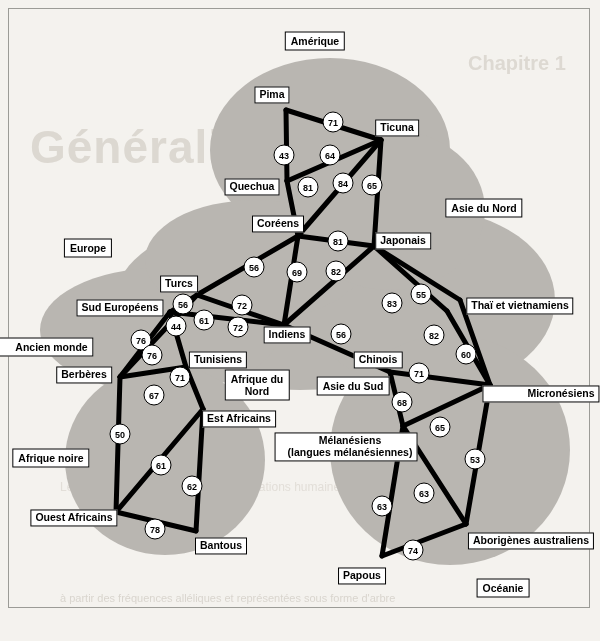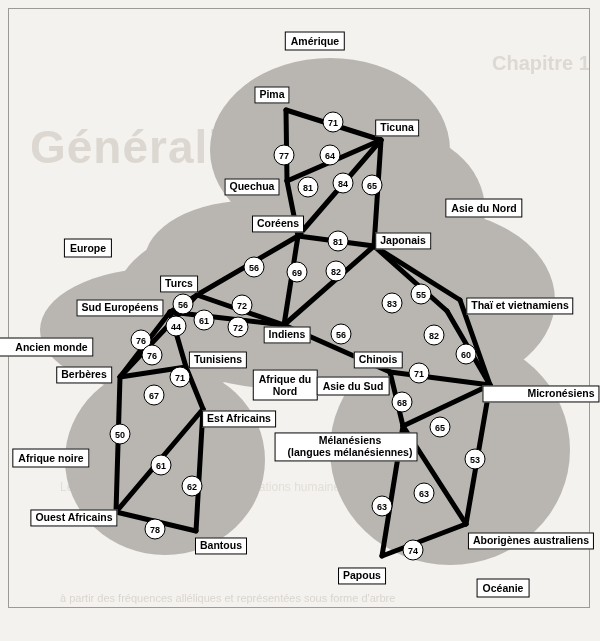--- a/index.html
+++ b/index.html
@@ -30,21 +30,21 @@
     user-select: none;
   }
   #ghost-title {
     left: 30px;
     top: 120px;
     font-size: 46px;
     letter-spacing: 1px;
     color: #dcd8d1;
   }
   #ghost-chapter {
-    left: 492px;
+    left: 468px;
     top: 52px;
     font-size: 20px;
     color: #ddd9d2;
   }
   #ghost-sub {
     left: 170px;
     top: 320px;
     font-size: 18px;
     color: #e0dcd5;
   }
@@ -180,21 +180,21 @@
     </g>
   </svg>
 
   <div class="frame"></div>
 
   <div id="region-labels">
       <div class="region-label" style="left: 315px; top: 41px;">Amérique</div>
       <div class="region-label" style="left: 484px; top: 208px;">Asie du Nord</div>
       <div class="region-label" style="left: 88px; top: 248px;">Europe</div>
       <div class="region-label" style="left: 45px; top: 347px; padding-left: 18px;">Ancien monde</div>
-      <div class="region-label" style="left: 257px; top: 385px; margin-left: 28px;">Afrique du<br>Nord</div>
+      <div class="region-label" style="left: 257px; top: 385px;">Afrique du<br>Nord</div>
       <div class="region-label" style="left: 353px; top: 386px;">Asie du Sud</div>
       <div class="region-label" style="left: 51px; top: 458px;">Afrique noire</div>
       <div class="region-label" style="left: 503px; top: 588px;">Océanie</div>
     </div>
   <div id="node-labels">
       <div class="node-label" style="left: 272px; top: 95px;">Pima</div>
       <div class="node-label" style="left: 397px; top: 128px;">Ticuna</div>
       <div class="node-label" style="left: 252px; top: 187px;">Quechua</div>
       <div class="node-label" style="left: 278px; top: 224px;">Coréens</div>
       <div class="node-label" style="left: 403px; top: 241px;">Japonais</div>
@@ -208,21 +208,21 @@
       <div class="node-label" style="left: 541px; top: 394px; padding-left: 44px;">Micronésiens</div>
       <div class="node-label" style="left: 239px; top: 419px;">Est Africains</div>
       <div class="node-label" style="left: 346px; top: 447px; padding-left: 12px;">Mélanésiens<br>(langues mélanésiennes)</div>
       <div class="node-label" style="left: 74px; top: 518px;">Ouest Africains</div>
       <div class="node-label" style="left: 531px; top: 541px;">Aborigènes australiens</div>
       <div class="node-label" style="left: 221px; top: 546px;">Bantous</div>
       <div class="node-label" style="left: 362px; top: 576px;">Papous</div>
     </div>
   <div id="edge-weights">
       <div class="edge-weight" style="left: 333px; top: 122px;">71</div>
-      <div class="edge-weight" style="left: 284px; top: 155px;">77</div>
+      <div class="edge-weight" style="left: 284px; top: 155px;">43</div>
       <div class="edge-weight" style="left: 330px; top: 155px;">64</div>
       <div class="edge-weight" style="left: 308px; top: 187px;">81</div>
       <div class="edge-weight" style="left: 343px; top: 183px;">84</div>
       <div class="edge-weight" style="left: 372px; top: 185px;">65</div>
       <div class="edge-weight" style="left: 338px; top: 241px;">81</div>
       <div class="edge-weight" style="left: 254px; top: 267px;">56</div>
       <div class="edge-weight" style="left: 297px; top: 272px;">69</div>
       <div class="edge-weight" style="left: 336px; top: 271px;">82</div>
       <div class="edge-weight" style="left: 392px; top: 303px;">83</div>
       <div class="edge-weight" style="left: 421px; top: 294px;">55</div>

